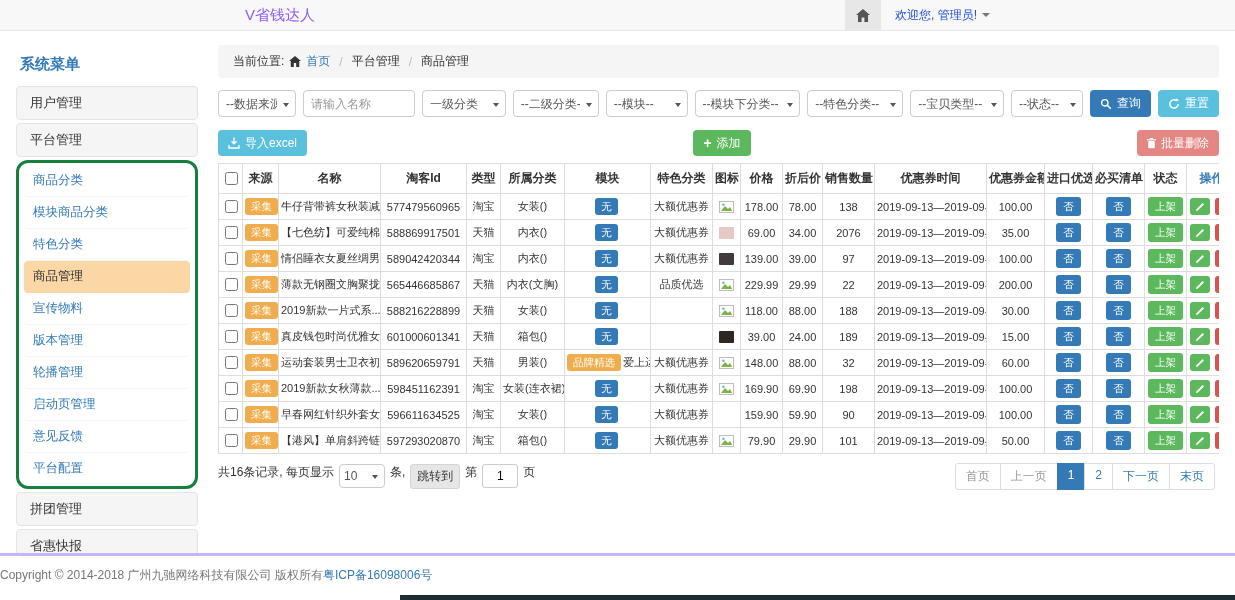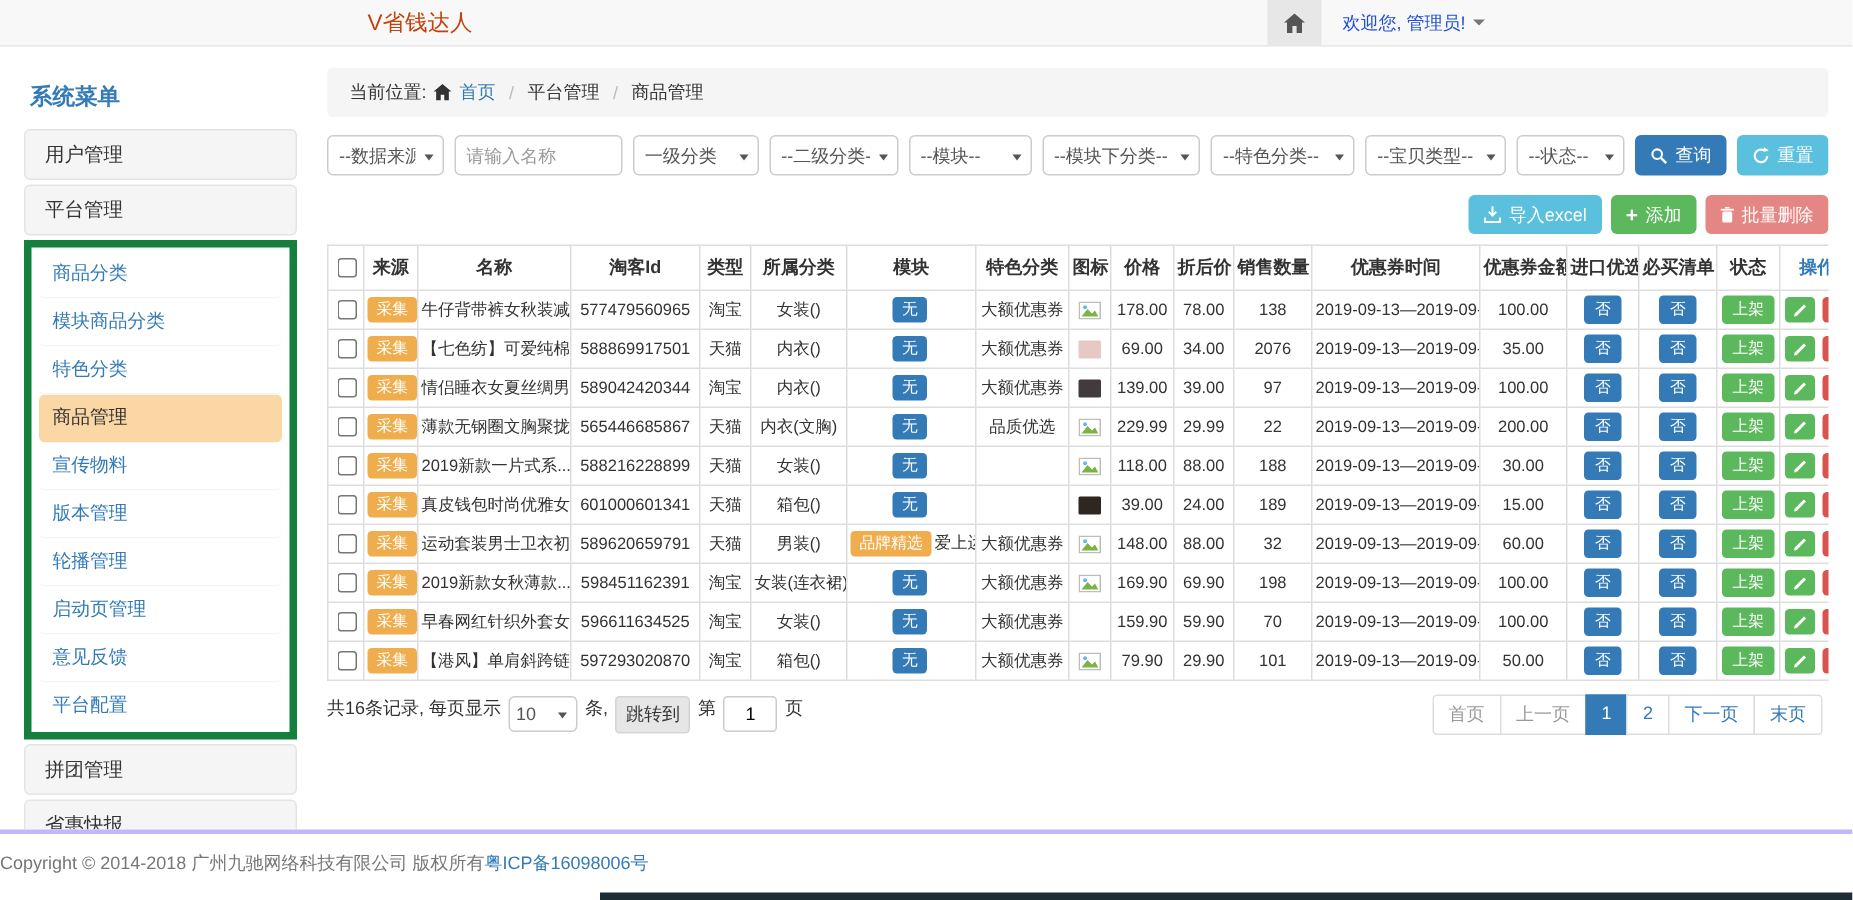--- a/index.html
+++ b/index.html
@@ -6,34 +6,34 @@
     --accent:#337ab7; --info:#5bc0de; --success:#5cb85c; --danger:#d9534f;
     --warning:#f0ad4e; --active-menu-bg:#fbd7a5; --topbar-bg:#f8f8f8; --panel-bg:#f5f5f5;
   }
   *{box-sizing:border-box;}
   html,body{margin:0;padding:0;background:#fff;}
   body{width:1235px;height:600px;overflow:hidden;position:relative;display:flex;flex-direction:column;
        font-family:"Liberation Sans","DejaVu Sans",sans-serif;font-size:12px;color:#333;}
 
   
   .topbar{flex:0 0 31px;background:var(--topbar-bg);border-bottom:1px solid #e7e7e7;display:flex;align-items:center;}
-  .topbar-title{margin-left:245px;font-size:15px;color:#c2410c;}
+  .topbar-title{margin-left:245px;font-size:15px;color:#8b5cf6;}
   .topbar-right{margin-left:auto;margin-right:245px;display:flex;align-items:stretch;height:100%;}
   .home-btn{width:36px;background:#e7e7e7;display:flex;align-items:center;justify-content:center;cursor:pointer;}
   .user-menu{display:flex;align-items:center;gap:5px;margin-left:14px;color:#1d4ed8;cursor:pointer;}
   .caret{width:0;height:0;border-left:4px solid transparent;border-right:4px solid transparent;border-top:4px solid #777;display:inline-block;}
 
   .page{flex:1 1 auto;display:flex;padding:0 16px;overflow:hidden;}
 
   
   .sidebar{flex:0 0 182px;margin-top:22px;overflow:hidden;}
   .sidebar-title{color:var(--accent);font-size:15px;font-weight:bold;padding:2px 4px 12px;}
   .nav-top{background:var(--panel-bg);border:1px solid #e4e4e4;border-radius:4px;padding:7px 13px;margin-bottom:3px;
            font-size:13px;color:#333;cursor:pointer;white-space:nowrap;}
-  .nav-sub{border:5px solid #15803d;border-radius:0;margin:1px 0 3px;padding:2px 5px;}
+  .nav-sub{border:3px solid #15803d;border-radius:12px;margin:1px 0 3px;padding:2px 5px;}
   .nav-sub-item{padding:7px 9px;color:var(--accent);font-size:12.5px;border-bottom:1px solid #f4f4f4;
                 border-radius:4px;cursor:pointer;white-space:nowrap;}
   .nav-sub-item:last-child{border-bottom:none;}
   .nav-sub-item.active{background:var(--active-menu-bg);color:#333;border-bottom-color:transparent;}
 
   
   .content{flex:1 1 auto;margin-left:20px;margin-top:14px;display:flex;flex-direction:column;overflow:hidden;}
   .breadcrumb{background:var(--panel-bg);border-radius:4px;padding:8px 15px;display:flex;align-items:center;gap:5px;color:#333;}
   .breadcrumb .link{color:var(--accent);cursor:pointer;}
   .breadcrumb .sep{color:#bbb;margin:0 4px;}
@@ -49,21 +49,21 @@
            border-left:3.5px solid transparent;border-right:3.5px solid transparent;border-top:4px solid #555;}
   .fs-source{width:78px;} .name-input{width:112px;}
   .fs1{width:84px;} .fs2{width:86px;} .fs3{width:82px;} .fs4{width:106px;} .fs5{width:96px;} .fs6{width:94px;} .fs7{width:72px;}
 
   .btn{border:none;border-radius:4px;color:#fff;font-size:12px;height:27px;padding:0 10px;display:inline-flex;
        align-items:center;gap:5px;cursor:pointer;font-family:inherit;white-space:nowrap;}
   .btn-primary{background:var(--accent);} .btn-info{background:var(--info);}
   .btn-success{background:var(--success);} .btn-danger{background:var(--danger);}
   .batch-delete{opacity:.7;font-family:Liberation Serif, serif;}
 
-  .actions{display:flex;justify-content:flex-end;gap:6px;margin-top:13px;margin-bottom:7px;}
+  .actions{display:flex;justify-content:space-between;gap:6px;margin-top:13px;margin-bottom:7px;}
   .actions .btn{height:26px;}
 
   
   table{width:100%;border-collapse:collapse;table-layout:fixed;}
   th,td{border:1px solid #ddd;text-align:center;padding:3px 2px;font-size:11px;color:#333;height:20px;
         overflow:hidden;white-space:nowrap;vertical-align:middle;}
   th{font-size:12px;font-weight:bold;padding:5px 2px;}
   th.op-head{color:var(--accent);}
   .badge{display:inline-block;border-radius:3px;color:#fff;font-size:10.5px;padding:2px 6px;line-height:1.15;}
   .badge-orange{background:var(--warning);} .badge-blue{background:var(--accent);} .badge-green{background:var(--success);}
@@ -541,21 +541,21 @@
     <td><span class="badge badge-orange">采集</span></td>
     <td>早春网红针织外套女春...</td>
     <td>596611634525</td>
     <td>淘宝</td>
     <td>女装()</td>
     <td><span class="badge badge-blue">无</span><span class="module-text"></span></td>
     <td>大额优惠券</td>
     <td class="icon-cell"></td>
     <td>159.90</td>
     <td>59.90</td>
-    <td>70</td>
+    <td>90</td>
     <td>2019-09-13—2019-09-17</td>
     <td>100.00</td>
     <td><span class="badge badge-blue toggle">否</span></td>
     <td><span class="badge badge-blue toggle">否</span></td>
     <td><span class="badge badge-green toggle">上架</span></td>
     <td class="op-cell">
       <span class="mini-btn mini-edit">
         <svg width="10" height="10" viewBox="0 0 10 10">
                     <path d="M1 9 L1.4 7.2 L7.6 1 L9 2.4 L2.8 8.6 Z" fill="#fff"></path>
                   </svg>

